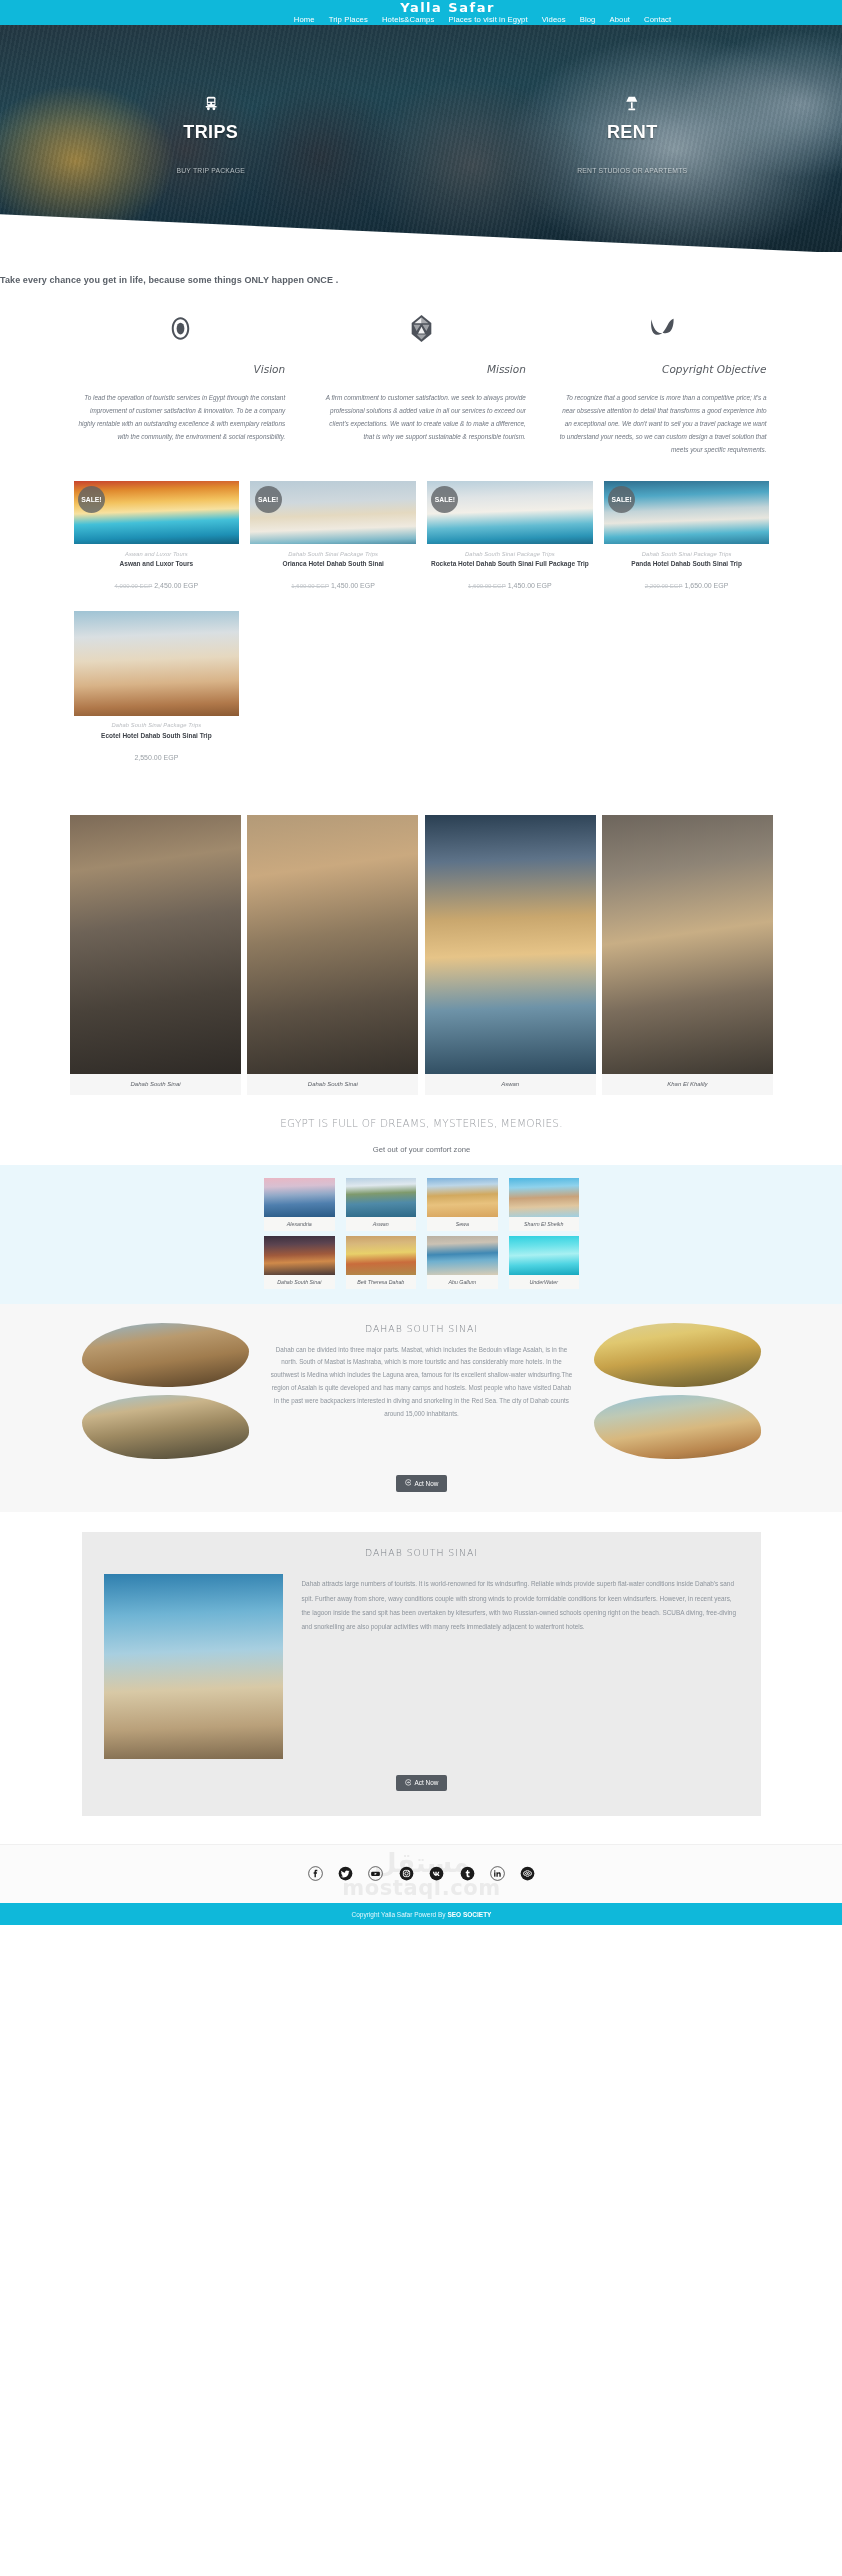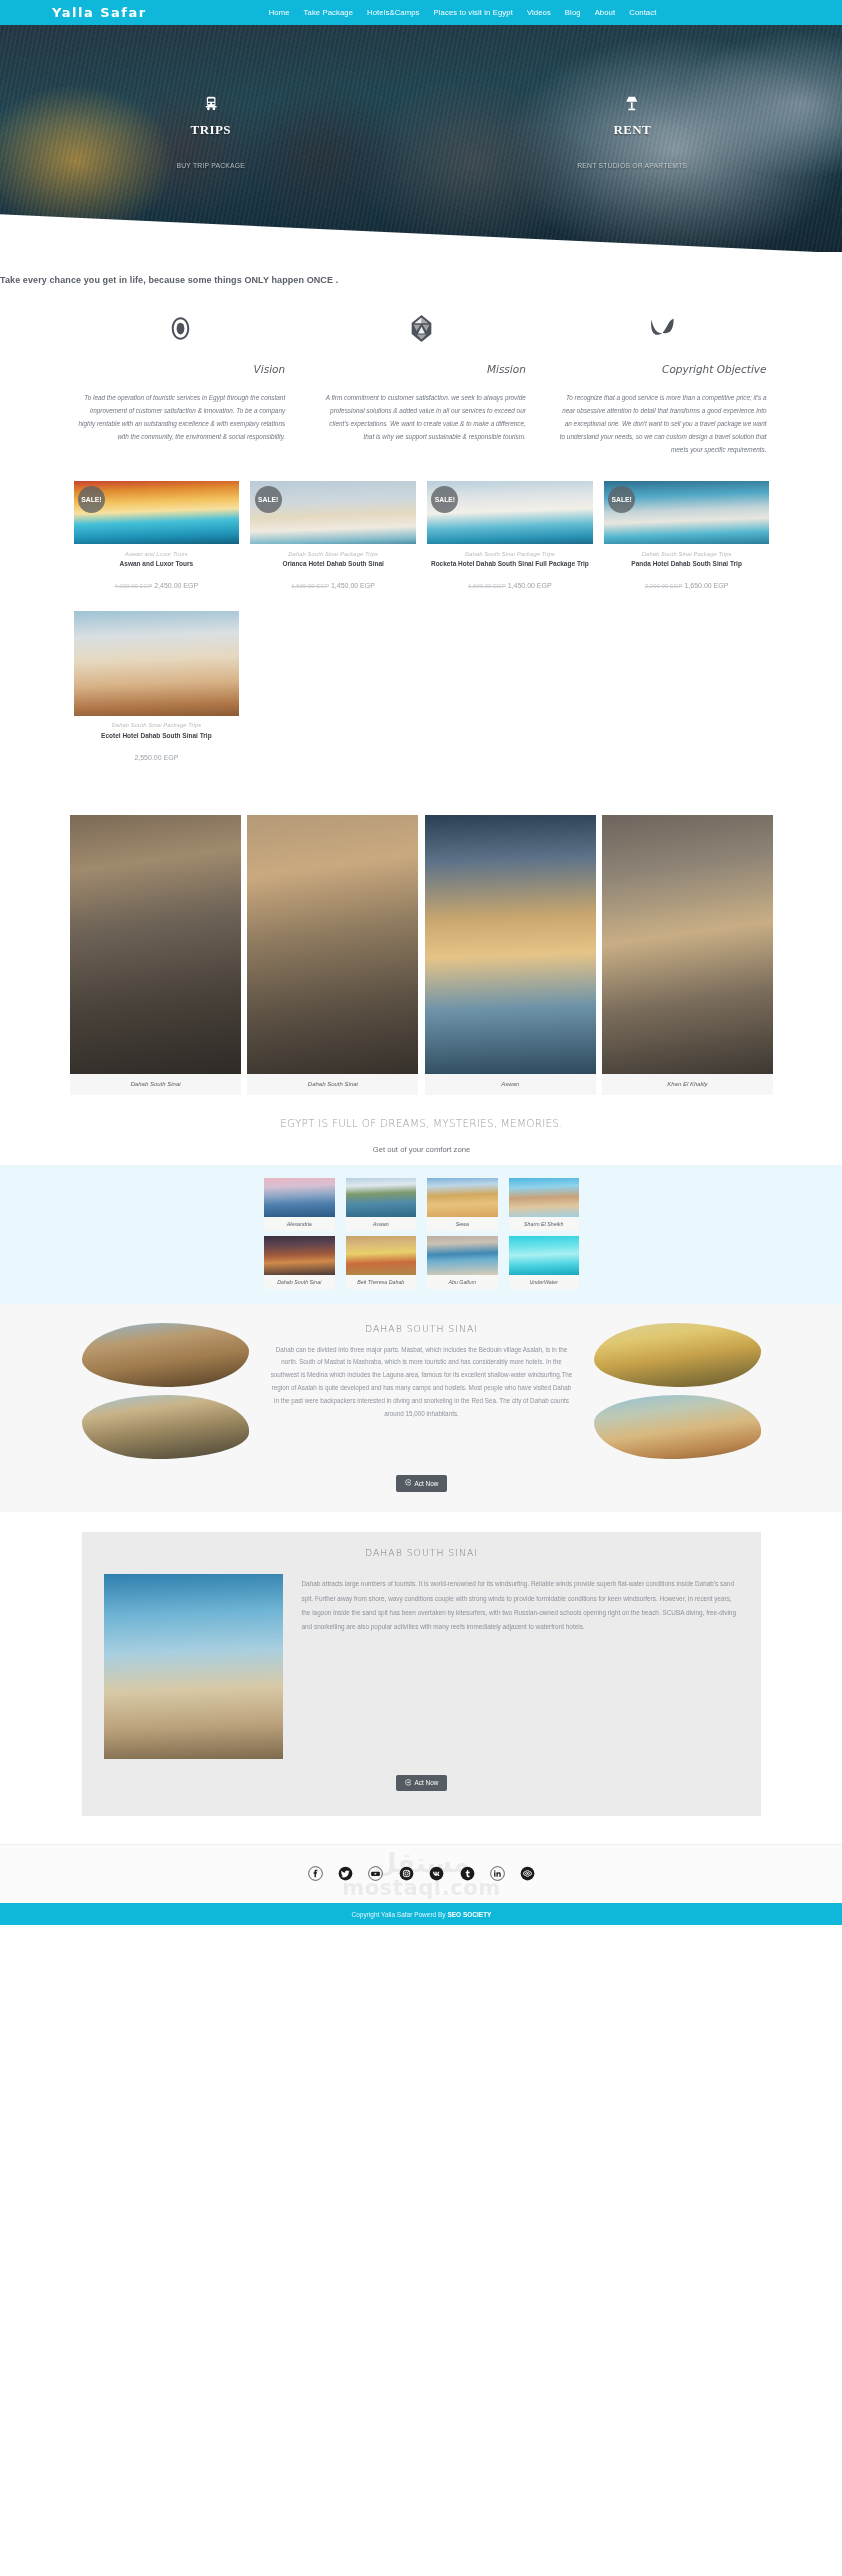--- a/index.html
+++ b/index.html
@@ -13,20 +13,21 @@
   body { width: 843px; overflow-x: hidden; }
 
   
   .navbar {
     height: 25px;
     background: #0fb8da;
     display: flex;
     align-items: center;
     position: relative;
     z-index: 40;
+    flex-direction: column;
   }
   .brand {
     margin-left: 52px;
     color: #ffffff;
     font-size: 13px;
     font-weight: 700;
     letter-spacing: 1.5px;
     font-family: "DejaVu Sans", sans-serif;
     white-space: nowrap;
   }
@@ -79,22 +80,22 @@
     position: absolute; top: 70px; left: 0; right: 0;
     display: flex; z-index: 4;
   }
   .feat { flex: 1; text-align: center; color: #fff; }
   .feat .ficon {
     height: 16px; display: flex; align-items: center; justify-content: center;
     margin-bottom: 11px;
   }
   .feat .ficon svg { display: block; }
   .feat .ftitle {
-    font-size: 13px; font-weight: 700; letter-spacing: 0.4px;
-    font-family: Liberation Serif, serif;
+    font-size: 18px; font-weight: 700; letter-spacing: 0.4px;
+    font-family: Liberation Sans, sans-serif;
     margin-bottom: 24px;
     text-shadow: 0 0.6px 1.9px rgba(0,0,0,0.45);
   }
   .feat .fsub {
     font-size: 6.8px; letter-spacing: 0.2px;
     color: rgba(232,238,241,0.72);
     text-shadow: 0 0.6px 1.9px rgba(0,0,0,0.4);
   }
 
   
@@ -397,21 +398,21 @@
   .img-blob4  { background: linear-gradient(172deg,#8fc0d8 0%,#bfc9b4 28%,#d8b87e 54%,#b9864e 80%,#8a5f34 100%); }
   .img-swing  { background: linear-gradient(178deg,#2f7fae 0%,#6fb4d4 22%,#a8cfe0 42%,#d8c9a6 62%,#b9a07a 82%,#7e6a4e 100%); }
 </style>
 </head>
 <body>
 
 <div class="navbar">
   <div class="brand">Yalla Safar</div>
   <nav class="nav-links">
     <a href="#">Home</a>
-    <a href="#">Take Package</a>
+    <a href="#">Trip Places</a>
     <a href="#">Hotels&amp;Camps</a>
     <a href="#">Places to visit in Egypt</a>
     <a href="#">Videos</a>
     <a href="#">Blog</a>
     <a href="#">About</a>
     <a href="#">Contact</a>
   </nav>
 </div>
 
 <section class="hero">

